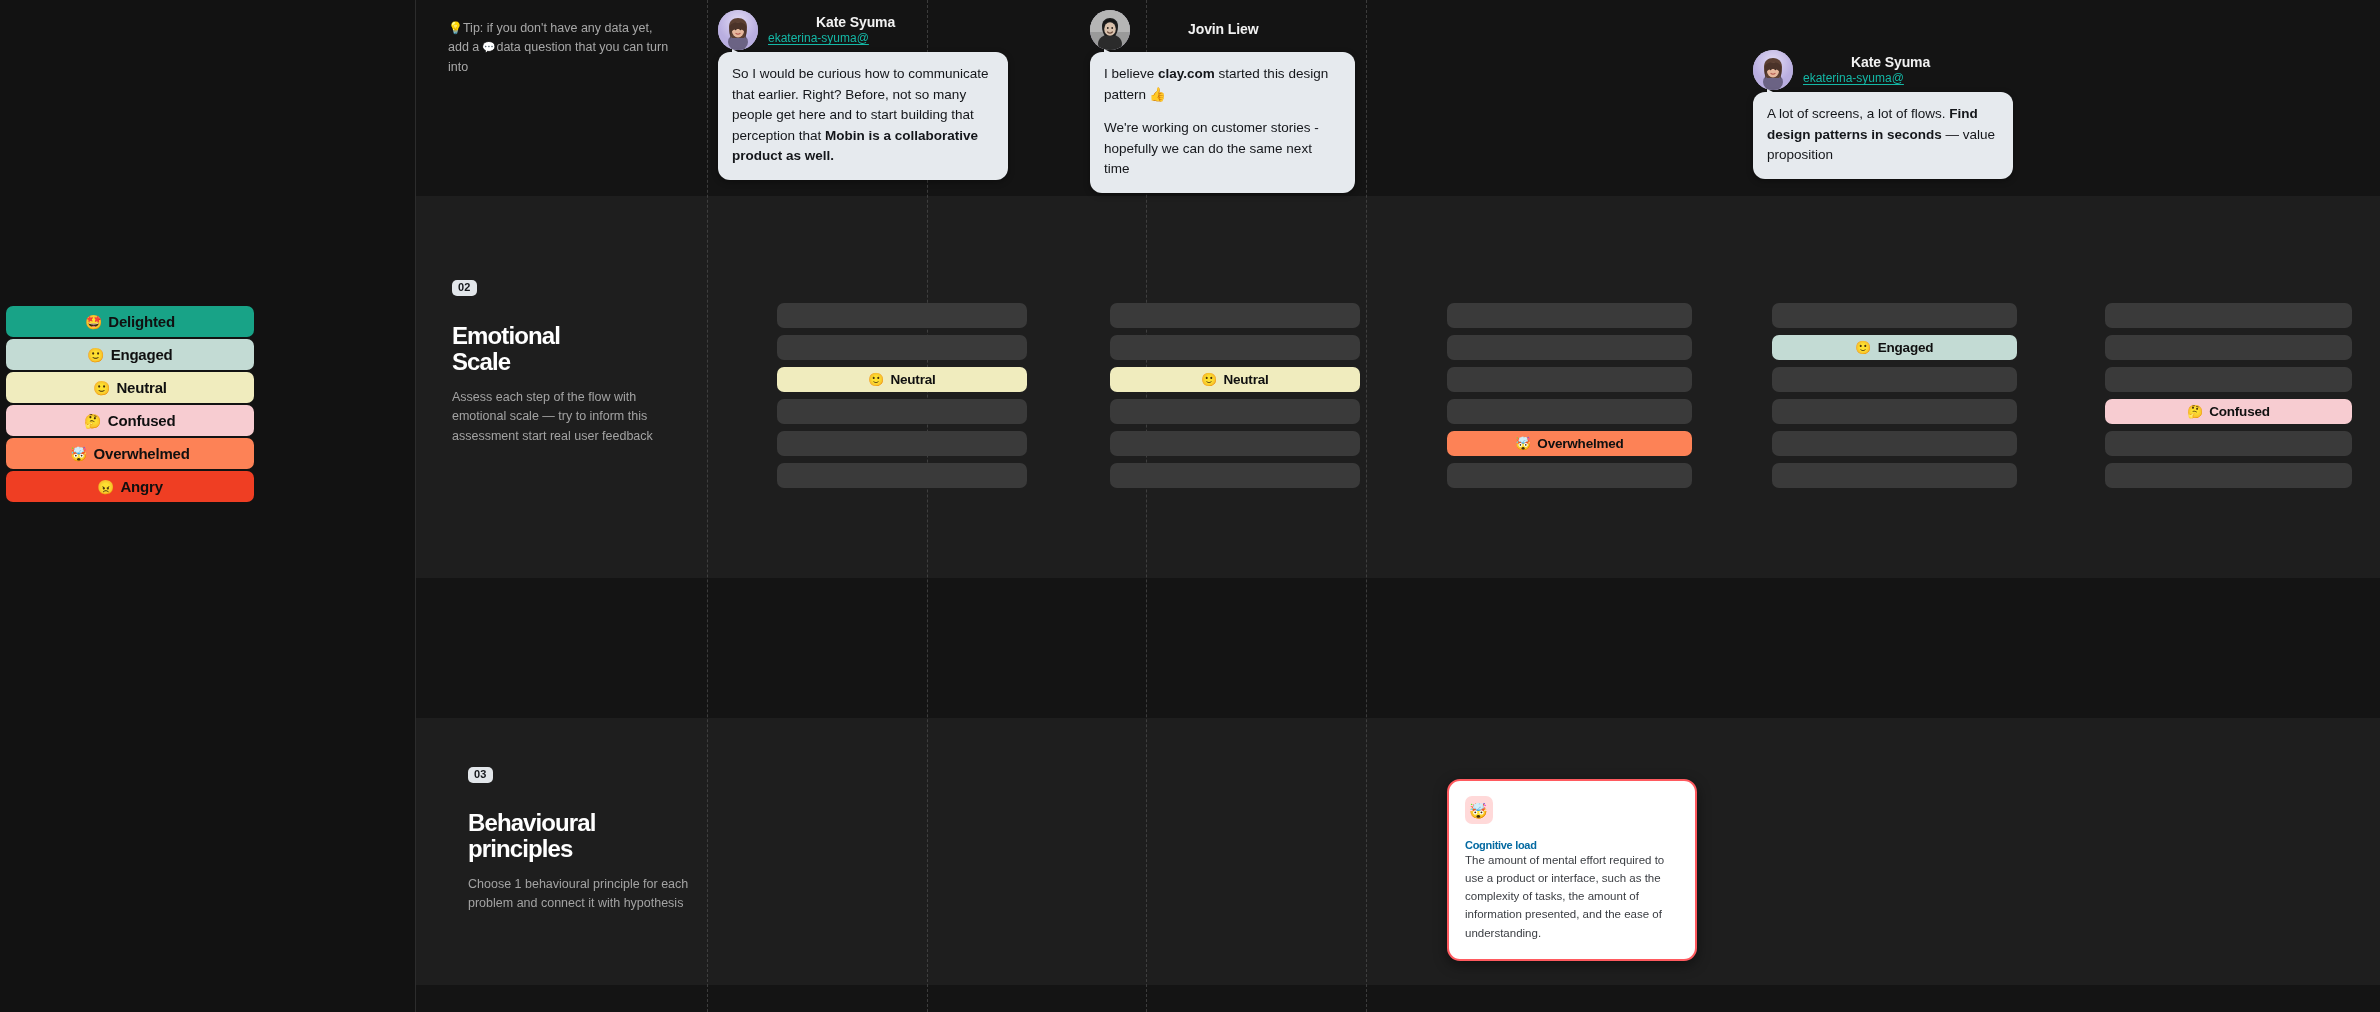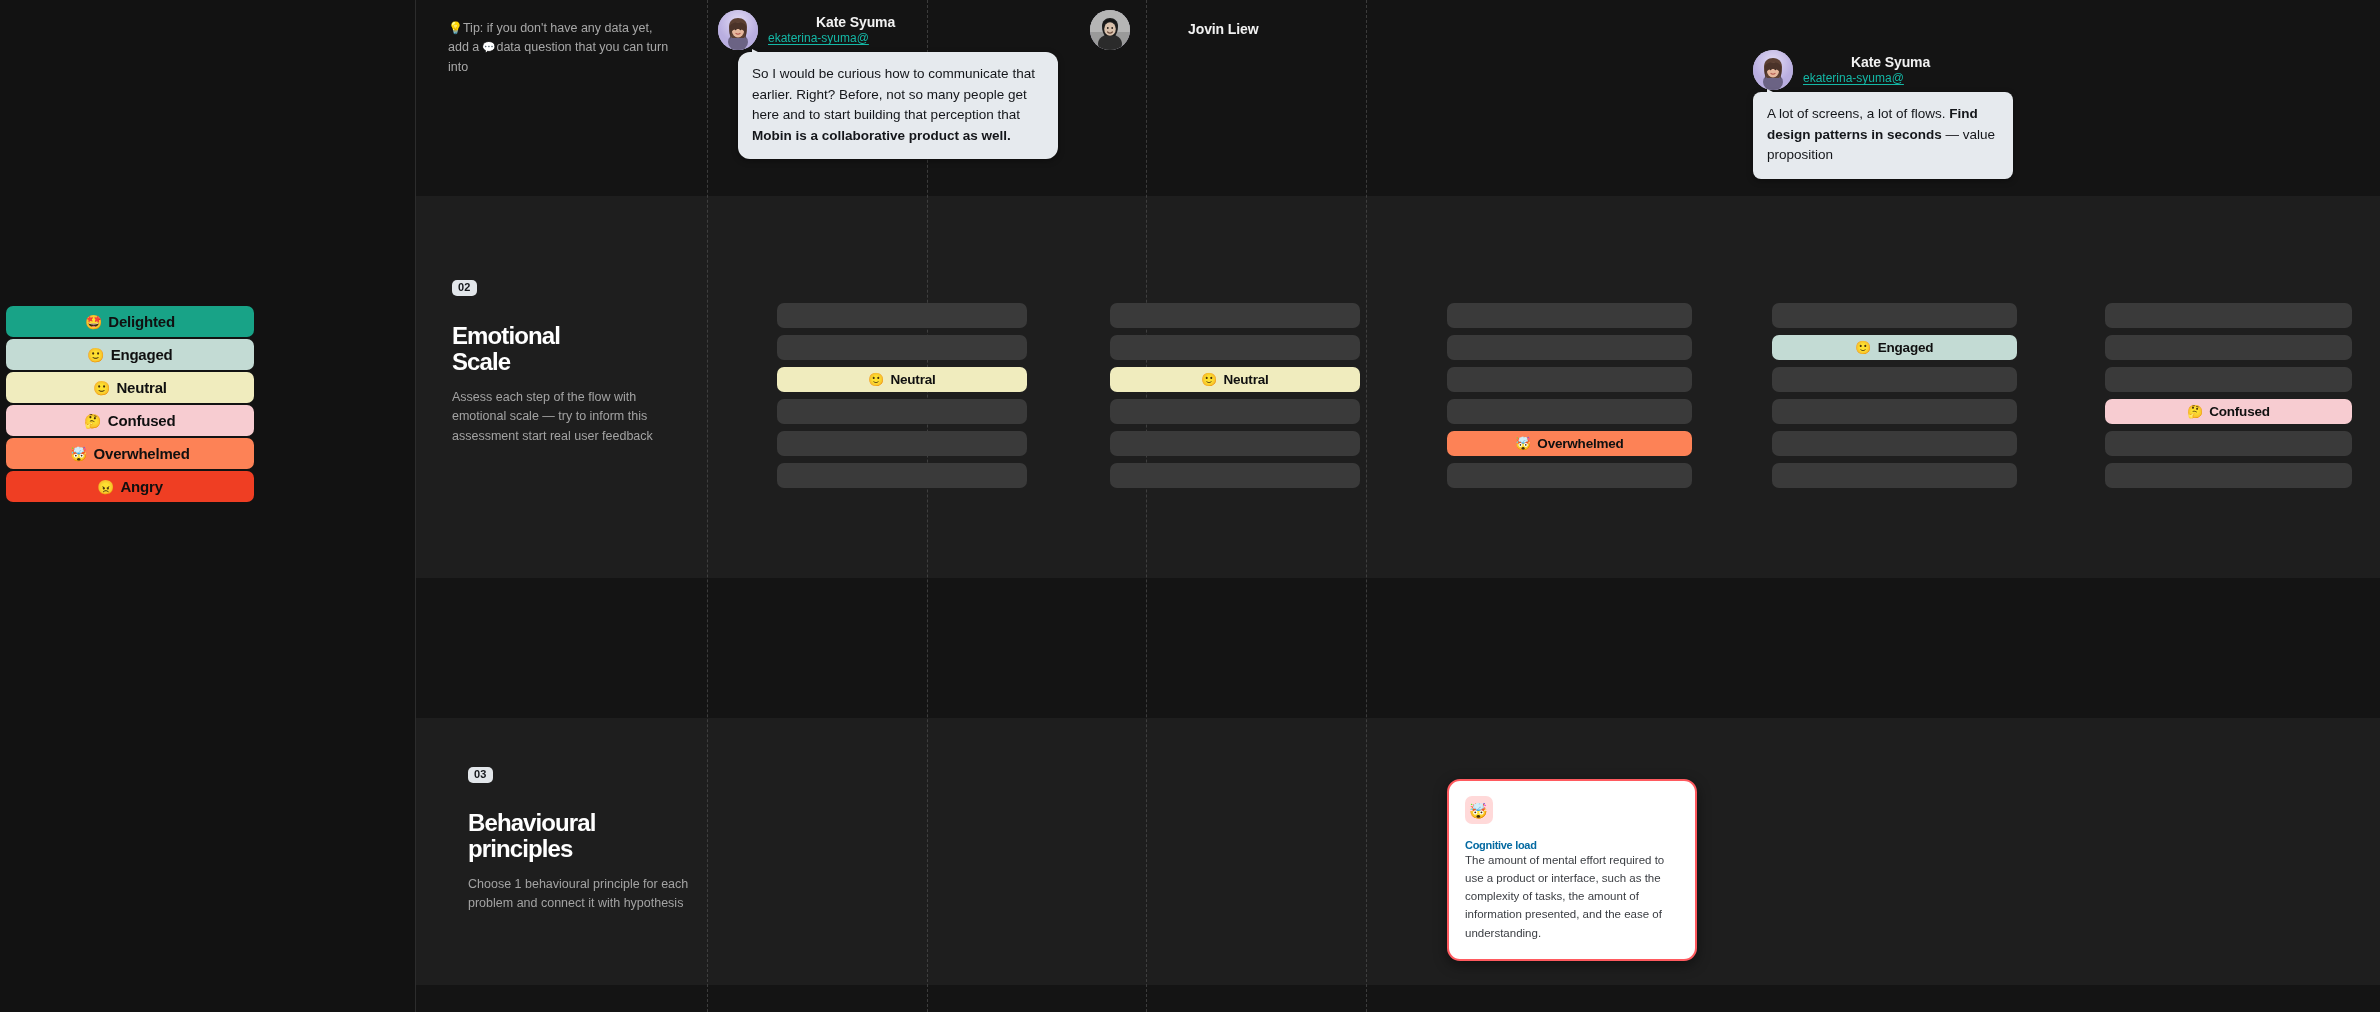--- a/index.html
+++ b/index.html
@@ -260,21 +260,21 @@
           <ellipse cx="22.4" cy="19" rx="1" ry="1.2" fill="#3a2a21"></ellipse>
           <path d="M18 23.5q2 1.4 4 0" stroke="#b4594f" stroke-width="1.2" fill="none" stroke-linecap="round"></path>
           <path d="M12 16c2-5 14-5 16 0 1 6 0 11-1 13 1-8-2-10-7-10s-8 2-7 10c-1-2-2-7-1-13z" fill="#4b3329"></path>
         </svg>
       </div>
       <div class="comment-meta">
         <span class="comment-name">Kate Syuma</span>
         <span class="comment-handle">ekaterina-syuma@</span>
       </div>
     </div>
-    <div class="bubble" style="width:320px;margin-left:20px;">
+    <div class="bubble" style="width:290px;">
       <p>So I would be curious how to communicate that earlier. Right? Before, not so many people get here and to start building that perception that <b>Mobin is a collaborative product as well.</b></p>
     </div>
   </div>
 
   <div class="comment" style="left:1090px; top:8px; width:240px;">
     <div class="comment-head">
       <div class="avatar">
         <svg viewBox="0 0 40 40">
           <rect width="40" height="40" fill="#9a9a9a"></rect>
           <rect width="40" height="22" fill="#b5b5b5"></rect>
@@ -283,20 +283,24 @@
           <ellipse cx="20" cy="19" rx="5.8" ry="6.8" fill="#d8c0ab"></ellipse>
           <ellipse cx="17.8" cy="18" rx="0.9" ry="1.1" fill="#241c16"></ellipse>
           <ellipse cx="22.2" cy="18" rx="0.9" ry="1.1" fill="#241c16"></ellipse>
           <path d="M17.6 22q2.4 2.2 4.8 0" stroke="#6d4c3c" stroke-width="1.2" fill="none" stroke-linecap="round"></path>
           <path d="M13 15c1.5-5 12.5-5 14 0-1-4-4-5.5-7-5.5S14 11 13 15z" fill="#141414"></path>
         </svg>
       </div>
       <div class="comment-meta">
         <span class="comment-name">Jovin Liew</span>
       </div>
+    </div>
+    <div class="bubble" style="width:265px;">
+      <p>I believe <b>clay.com</b> started this design pattern 👍</p>
+      <p>We're working on customer stories - hopefully we can do the same next time</p>
     </div>
   </div>
 
   <div class="comment" style="left:1753px; top:48px; width:260px;">
     <div class="comment-head">
       <div class="avatar">
         <svg viewBox="0 0 40 40">
           <defs>
               <radialGradient id="kg2" cx="50%" cy="30%">
                 <stop offset="0%" stop-color="#e3dcf5"></stop>
@@ -311,21 +315,21 @@
           <ellipse cx="22.4" cy="19" rx="1" ry="1.2" fill="#3a2a21"></ellipse>
           <path d="M18 23.5q2 1.4 4 0" stroke="#b4594f" stroke-width="1.2" fill="none" stroke-linecap="round"></path>
           <path d="M12 16c2-5 14-5 16 0 1 6 0 11-1 13 1-8-2-10-7-10s-8 2-7 10c-1-2-2-7-1-13z" fill="#4b3329"></path>
         </svg>
       </div>
       <div class="comment-meta">
         <span class="comment-name">Kate Syuma</span>
         <span class="comment-handle">ekaterina-syuma@</span>
       </div>
     </div>
-    <div class="bubble" style="width:260px;border-radius:8px;">
+    <div class="bubble" style="width:260px;">
       <p>A lot of screens, a lot of flows. <b>Find design patterns in seconds</b> — value proposition</p>
     </div>
   </div>
 
   <div class="sect" style="left:452px; top:277px;">
     <span class="sect-num">02</span>
     <div class="sect-title">Emotional<br>Scale</div>
     <div class="sect-desc">Assess each step of the flow with emotional scale — try to inform this assessment start real user feedback</div>
   </div>
 

